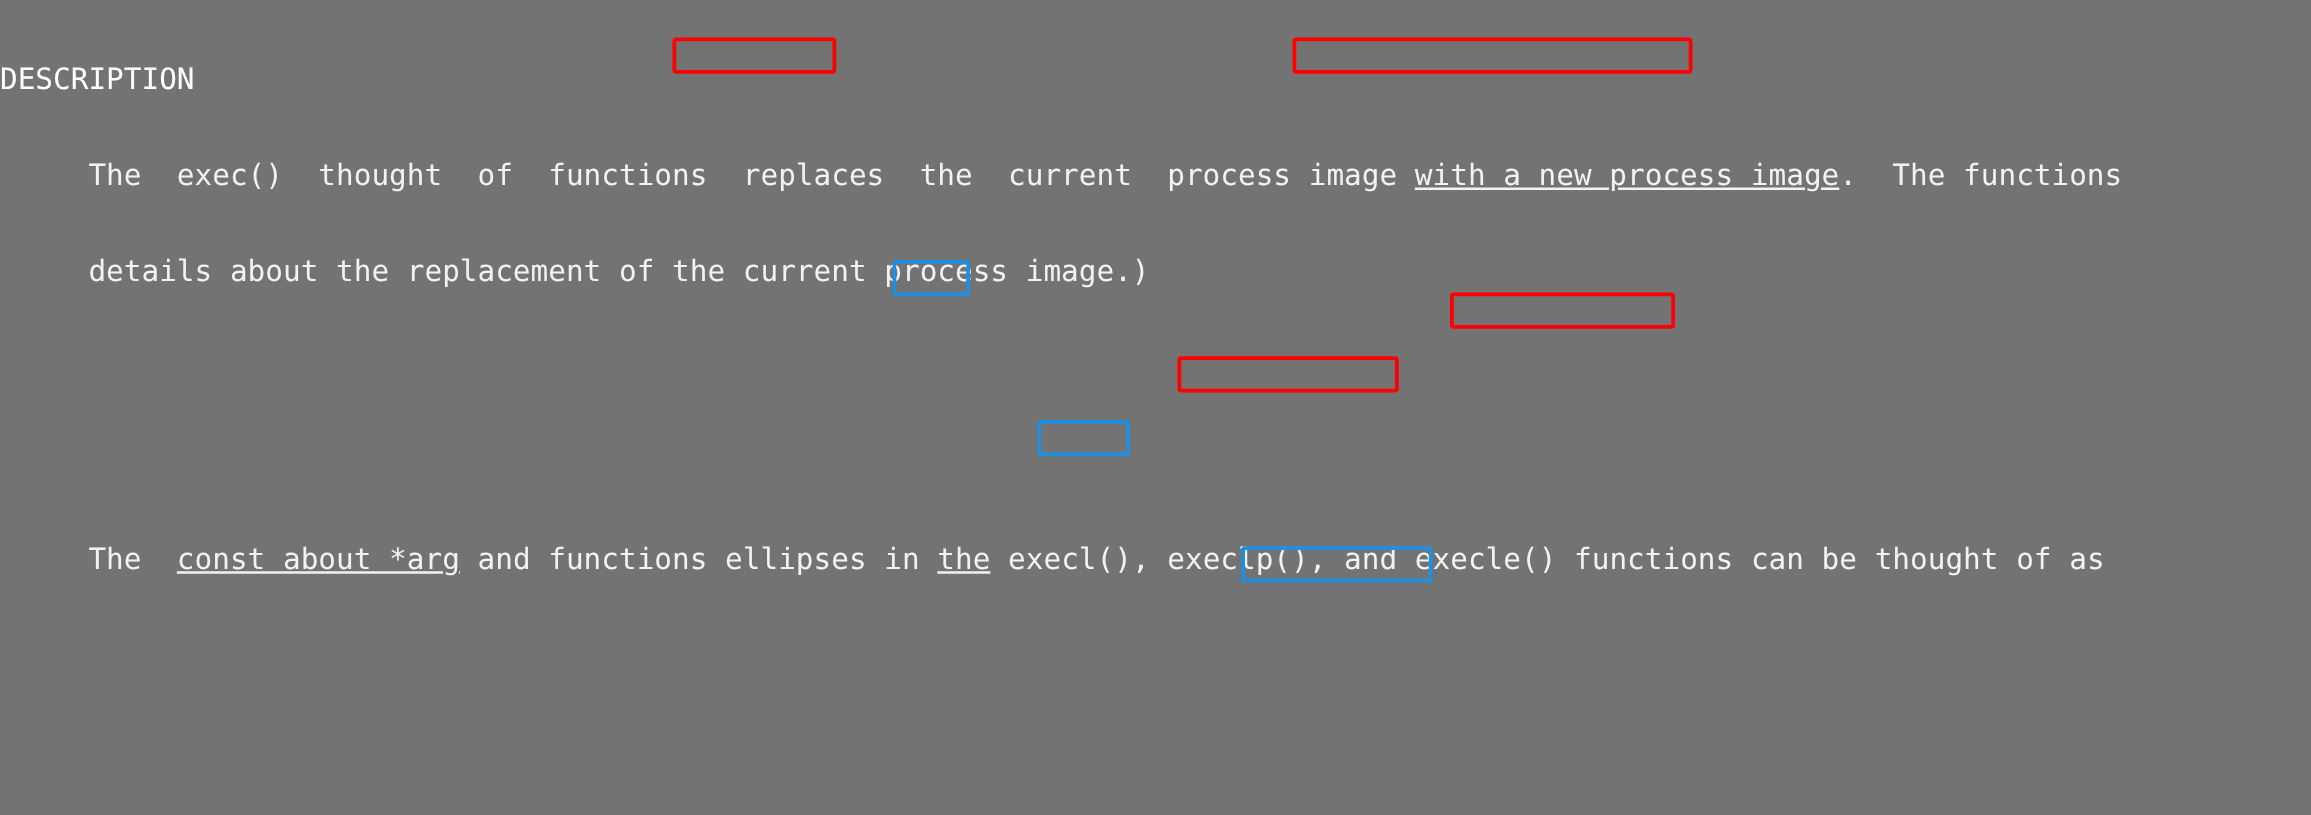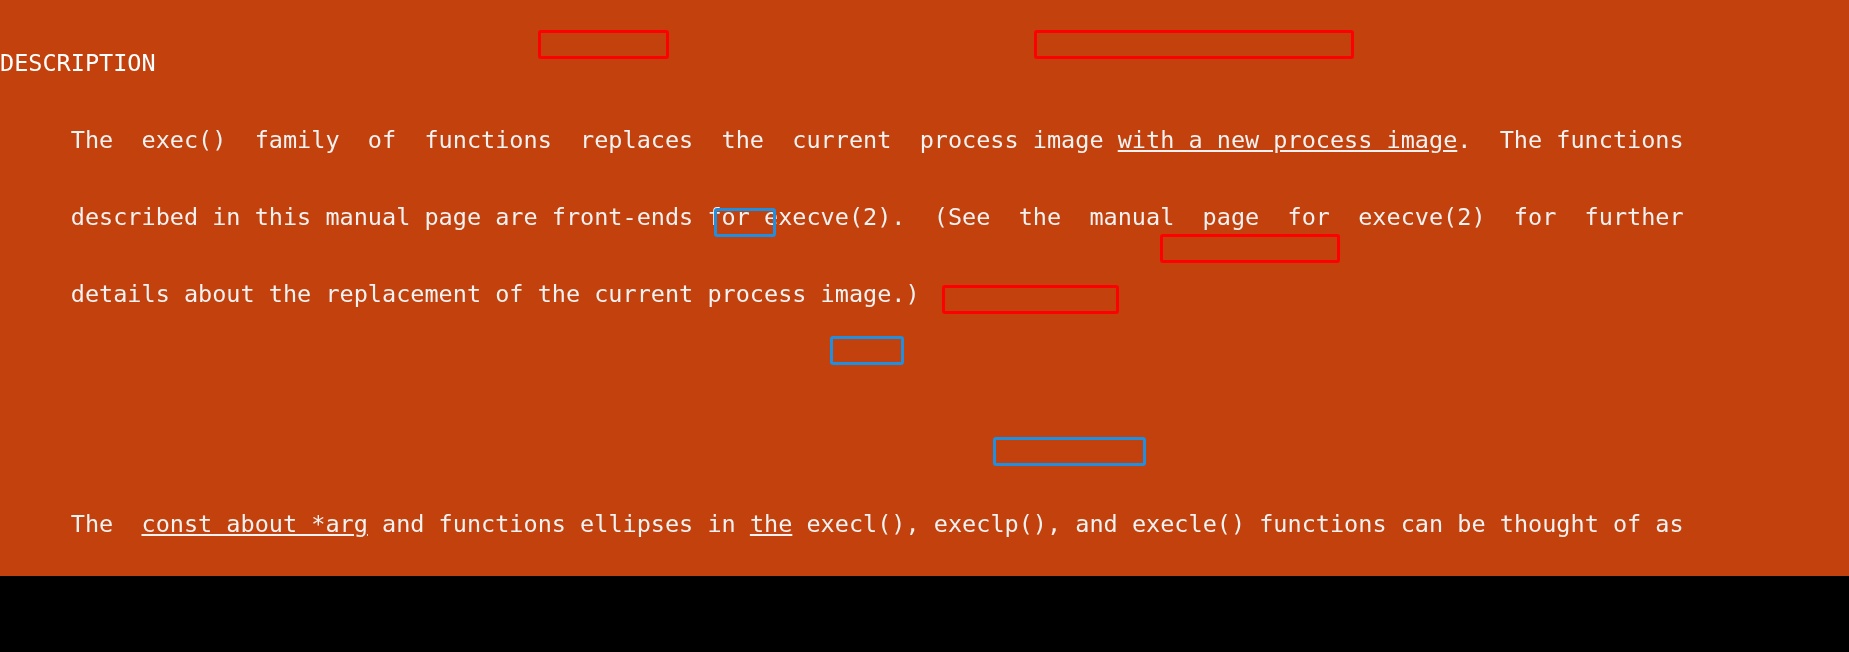--- a/index.html
+++ b/index.html
@@ -10,22 +10,22 @@
     height: 652px;
     overflow: hidden;
   }
   body {
     font-family: "DejaVu Sans Mono", "Liberation Mono", monospace;
     color: #ffffff;
   }
   #page {
     position: relative;
     width: 1849px;
-    height: 576px;
-    background: #c2410c;
+    height: 652px;
+    background: #737373;
   }
   .man-page {
     position: absolute;
     top: 0px;
     left: 0px;
     font-size: 23.5px;
     line-height: 25.6px;
     letter-spacing: 0px;
     white-space: pre;
     color: #f2f2f2;
@@ -48,22 +48,21 @@
   .box-red { border: 3px solid #ff0000; }
   .box-blue { border: 3px solid #1e8fe1; }
 </style>
 </head>
 <body>
 
 <div id="page">
 
   <div class="man-page">
     <span class="line heading">DESCRIPTION</span>
-    <span class="line"><span>     The  exec()  family  of  functions  replaces  the  current  process image </span><span class="u">with a new process image</span><span>.  The functions</span></span>
-    <span class="line">     described in this manual page are front-ends for execve(2).  (See  the  manual  page  for  execve(2)  for  further</span>
+    <span class="line"><span>     The  exec()  thought  of  functions  replaces  the  current  process image </span><span class="u">with a new process image</span><span>.  The functions</span></span>
     <span class="line">     details about the replacement of the current process image.)</span>
     <span class="blank"> </span>
     <span class="blank"> </span>
     <span class="line"><span>     The  </span><span class="u">const about *arg</span><span> and functions ellipses in </span><span class="u">the</span><span> execl(), execlp(), and execle() functions can be thought of as</span></span>
     
     
     
     
     
     

